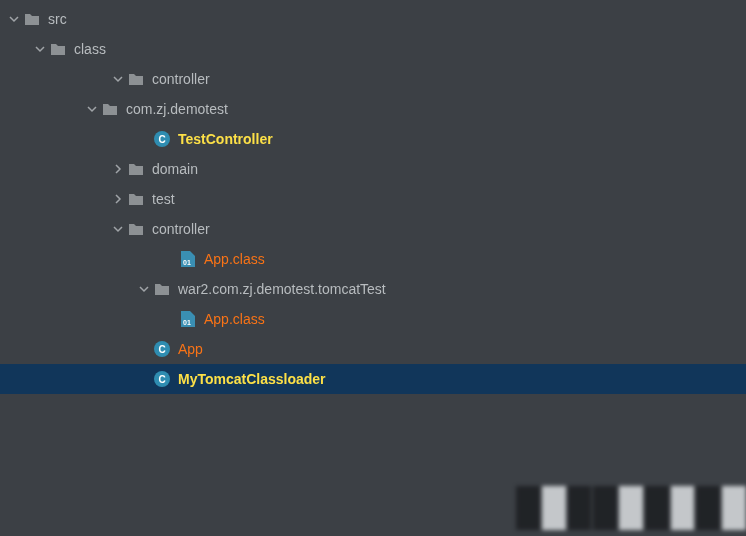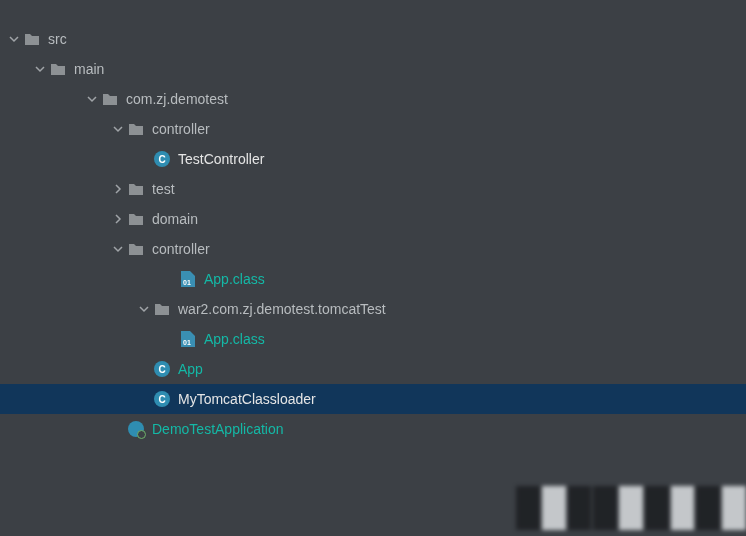--- a/index.html
+++ b/index.html
@@ -7,21 +7,20 @@
       background: #3c4045;
       font-family: 'Segoe UI', Arial, sans-serif;
       font-size: 14px;
       color: #b8bcbf;
       width: 746px;
       height: 536px;
       overflow: hidden;
     }
     .tree {
       padding: 4px 0;
-      margin-top: 20px;
     }
     .tree-row {
       display: flex;
       align-items: center;
       height: 30px;
       white-space: nowrap;
       cursor: pointer;
     }
     .tree-row.selected {
       background: #11365a;
@@ -47,22 +46,22 @@
       height: 20px;
       display: inline-flex;
       align-items: center;
       justify-content: center;
       margin-right: 6px;
       flex-shrink: 0;
     }
     .label {
       color: #b8bcbf;
     }
-    .label.green { color: #e5e5e5; }
-    .label.orange { color: #14b8a6; }
+    .label.green { color: #fde047; font-weight: bold; }
+    .label.orange { color: #f97316; }
     .folder-svg { fill: #8d9194; }
     .folder-blue-svg { fill: #4a8bc2; }
     .package-svg { fill: #8d9194; }
     .class-circle {
       width: 16px;
       height: 16px;
       border-radius: 50%;
       background: #2f8db1;
       color: #fff;
       display: flex;
@@ -158,94 +157,94 @@
     <span class="chevron">
         <svg viewBox="0 0 10 10">
           <path d="M1 3 L5 7 L9 3" fill="none" stroke="currentColor" stroke-width="1.5"></path>
         </svg>
       </span>
     <span class="icon">
         <svg viewBox="0 0 16 14" width="16" height="14">
           <path class="folder-svg" d="M1 2 h5 l2 2 h7 v9 h-14 z"></path>
         </svg>
       </span>
-    <span class="label">main</span>
-  </div>
-
+    <span class="label">class</span>
+  </div>
+
+
+  <div class="tree-row">
+    <span class="indent" style="width:110px"></span>
+    <span class="chevron">
+        <svg viewBox="0 0 10 10">
+          <path d="M1 3 L5 7 L9 3" fill="none" stroke="currentColor" stroke-width="1.5"></path>
+        </svg>
+      </span>
+    <span class="icon">
+        <svg viewBox="0 0 16 14" width="16" height="14">
+          <path class="package-svg" d="M1 2 h5 l2 2 h7 v9 h-14 z"></path>
+          <circle cx="12" cy="10" r="2.5" fill="#8d9194"></circle>
+        </svg>
+      </span>
+    <span class="label">controller</span>
+  </div>
 
   <div class="tree-row">
     <span class="indent" style="width:84px"></span>
     <span class="chevron">
         <svg viewBox="0 0 10 10">
           <path d="M1 3 L5 7 L9 3" fill="none" stroke="currentColor" stroke-width="1.5"></path>
         </svg>
       </span>
     <span class="icon">
         <svg viewBox="0 0 16 14" width="16" height="14">
           <path class="package-svg" d="M1 2 h5 l2 2 h7 v9 h-14 z"></path>
           <circle cx="12" cy="10" r="2.5" fill="#8d9194"></circle>
         </svg>
       </span>
     <span class="label">com.zj.demotest</span>
   </div>
 
   <div class="tree-row">
+    <span class="indent" style="width:152px"></span>
+    <span class="icon">
+        <span class="class-circle">C</span>
+      </span>
+    <span class="label green">TestController</span>
+  </div>
+
+  <div class="tree-row">
     <span class="indent" style="width:110px"></span>
     <span class="chevron">
         <svg viewBox="0 0 10 10">
-          <path d="M1 3 L5 7 L9 3" fill="none" stroke="currentColor" stroke-width="1.5"></path>
-        </svg>
-      </span>
-    <span class="icon">
-        <svg viewBox="0 0 16 14" width="16" height="14">
-          <path class="package-svg" d="M1 2 h5 l2 2 h7 v9 h-14 z"></path>
-          <circle cx="12" cy="10" r="2.5" fill="#8d9194"></circle>
-        </svg>
-      </span>
-    <span class="label">controller</span>
-  </div>
-
-  <div class="tree-row">
-    <span class="indent" style="width:152px"></span>
-    <span class="icon">
-        <span class="class-circle">C</span>
-      </span>
-    <span class="label green">TestController</span>
+          <path d="M3 1 L7 5 L3 9" fill="none" stroke="currentColor" stroke-width="1.5"></path>
+        </svg>
+      </span>
+    <span class="icon">
+        <svg viewBox="0 0 16 14" width="16" height="14">
+          <path class="package-svg" d="M1 2 h5 l2 2 h7 v9 h-14 z"></path>
+          <circle cx="12" cy="10" r="2.5" fill="#8d9194"></circle>
+        </svg>
+      </span>
+    <span class="label">domain</span>
   </div>
 
   <div class="tree-row">
     <span class="indent" style="width:110px"></span>
     <span class="chevron">
         <svg viewBox="0 0 10 10">
           <path d="M3 1 L7 5 L3 9" fill="none" stroke="currentColor" stroke-width="1.5"></path>
         </svg>
       </span>
     <span class="icon">
         <svg viewBox="0 0 16 14" width="16" height="14">
           <path class="package-svg" d="M1 2 h5 l2 2 h7 v9 h-14 z"></path>
           <circle cx="12" cy="10" r="2.5" fill="#8d9194"></circle>
         </svg>
       </span>
     <span class="label">test</span>
-  </div>
-
-  <div class="tree-row">
-    <span class="indent" style="width:110px"></span>
-    <span class="chevron">
-        <svg viewBox="0 0 10 10">
-          <path d="M3 1 L7 5 L3 9" fill="none" stroke="currentColor" stroke-width="1.5"></path>
-        </svg>
-      </span>
-    <span class="icon">
-        <svg viewBox="0 0 16 14" width="16" height="14">
-          <path class="package-svg" d="M1 2 h5 l2 2 h7 v9 h-14 z"></path>
-          <circle cx="12" cy="10" r="2.5" fill="#8d9194"></circle>
-        </svg>
-      </span>
-    <span class="label">domain</span>
   </div>
 
   <div class="tree-row">
     <span class="indent" style="width:110px"></span>
     <span class="chevron">
         <svg viewBox="0 0 10 10">
           <path d="M1 3 L5 7 L9 3" fill="none" stroke="currentColor" stroke-width="1.5"></path>
         </svg>
       </span>
     <span class="icon">
@@ -303,27 +302,20 @@
   </div>
 
   <div class="tree-row selected">
     <span class="indent" style="width:152px"></span>
     <span class="icon">
         <span class="class-circle">C</span>
       </span>
     <span class="label green">MyTomcatClassloader</span>
   </div>
 
-  <div class="tree-row">
-    <span class="indent" style="width:126px"></span>
-    <span class="icon">
-        <span class="springboot-icon"></span>
-      </span>
-    <span class="label orange">DemoTestApplication</span>
-  </div>
 
 </div>
 
 <div class="censor">
   <div></div>
     <div></div>
     <div></div>
     <div></div>
     <div></div>
     <div></div>

